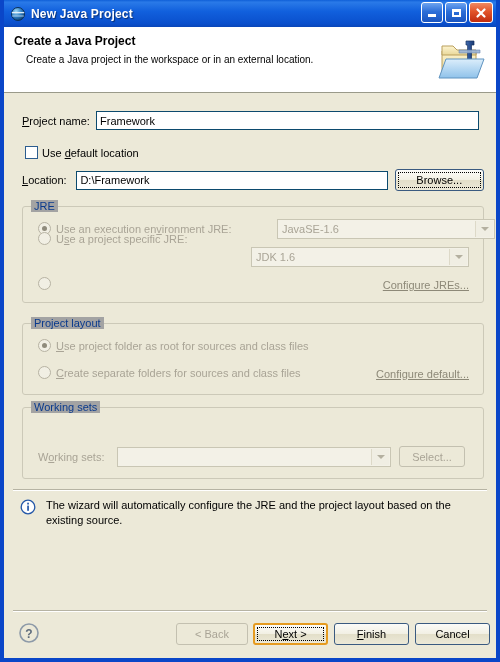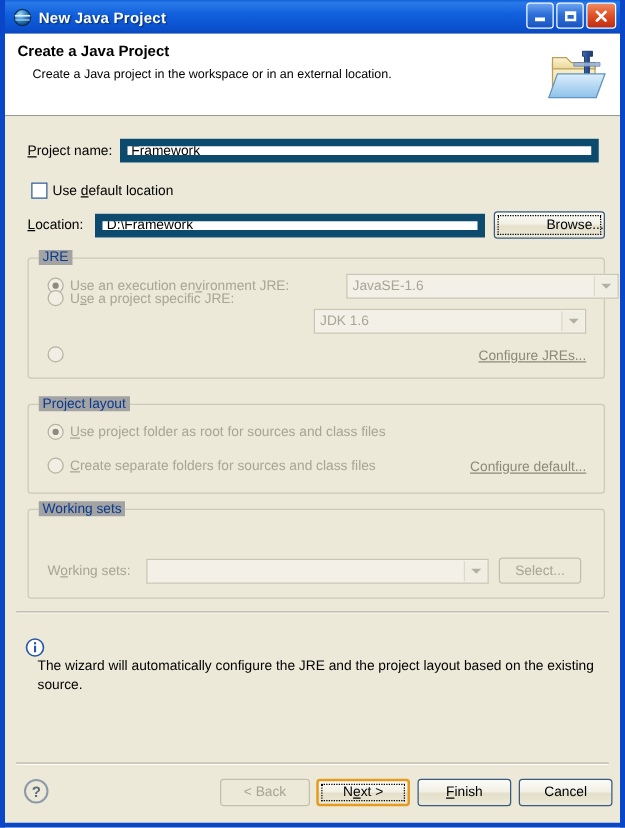--- a/index.html
+++ b/index.html
@@ -118,21 +118,21 @@
   .lbl {
     font-size: 11px;
     color: #000000;
     white-space: nowrap;
   }
   .lbl.disabled { color: #a9a496; }
   .u { text-decoration: underline; }
 
   
   .textfield {
-    border: 6px solid #0c4a6e;
+    border: 1px solid #0c4a6e;
     background: #ffffff;
     height: 19px;
     box-sizing: border-box;
     font-family: "Liberation Sans", sans-serif;
     font-size: 11px;
     color: #000000;
     padding: 0 3px;
     line-height: 17px;
     outline: none;
   }
@@ -366,21 +366,21 @@
     </div>
 
     <div class="row" style="position:absolute; left:21px; top:53px;">
       <span class="checkbox"></span>
       <span class="lbl">Use <span class="u">d</span>efault location</span>
     </div>
 
     <div class="row" style="position:absolute; left:18px; top:76px; width:462px;">
       <span class="lbl" style="width:56px;"><span class="u">L</span>ocation:</span>
       <input class="textfield" type="text" style="width: 320px;" value="D:\Framework">
-      <span class="btn focus-dotted" style="width:92px; margin-left:7px;justify-content:flex-end;">
+      <span class="btn focus-dotted" style="width:92px; margin-left:7px;">
         <span>Browse...</span>
       </span>
     </div>
 
     <div class="group" style="left:18px; top:113px; width:462px; height:97px;">
       <span class="group-title">JRE</span>
 
       <div class="row" style="position:absolute; left:15px; top:15px;">
         <span class="radio checked"></span>
         <span class="lbl disabled">Use an execution en<span class="u">v</span>ironment JRE:</span>
@@ -437,21 +437,21 @@
             </span>
         </div>
         <span class="btn disabled" style="width:66px; margin-left:8px; height:21px;">
           <span>Select...</span>
         </span>
       </div>
     </div>
 
     <div class="hsep" style="top:396px;"></div>
 
-    <div class="info-row" style="top:416px;flex-direction:column;">
+    <div class="info-row" style="top:405px;">
       <span class="info-icon">
         <svg width="16" height="16" viewBox="0 0 16 16">
           <circle cx="8" cy="8" r="6.8" fill="#ffffff" stroke="#2558a8" stroke-width="1.3"></circle>
           <rect x="7.2" y="6.6" width="1.7" height="5.2" fill="#2558a8"></rect>
           <rect x="7.2" y="3.7" width="1.7" height="1.8" fill="#2558a8"></rect>
         </svg>
       </span>
       <span class="info-text">The wizard will automatically configure the JRE and the project layout based on the existing source.</span>
     </div>
   </div>

